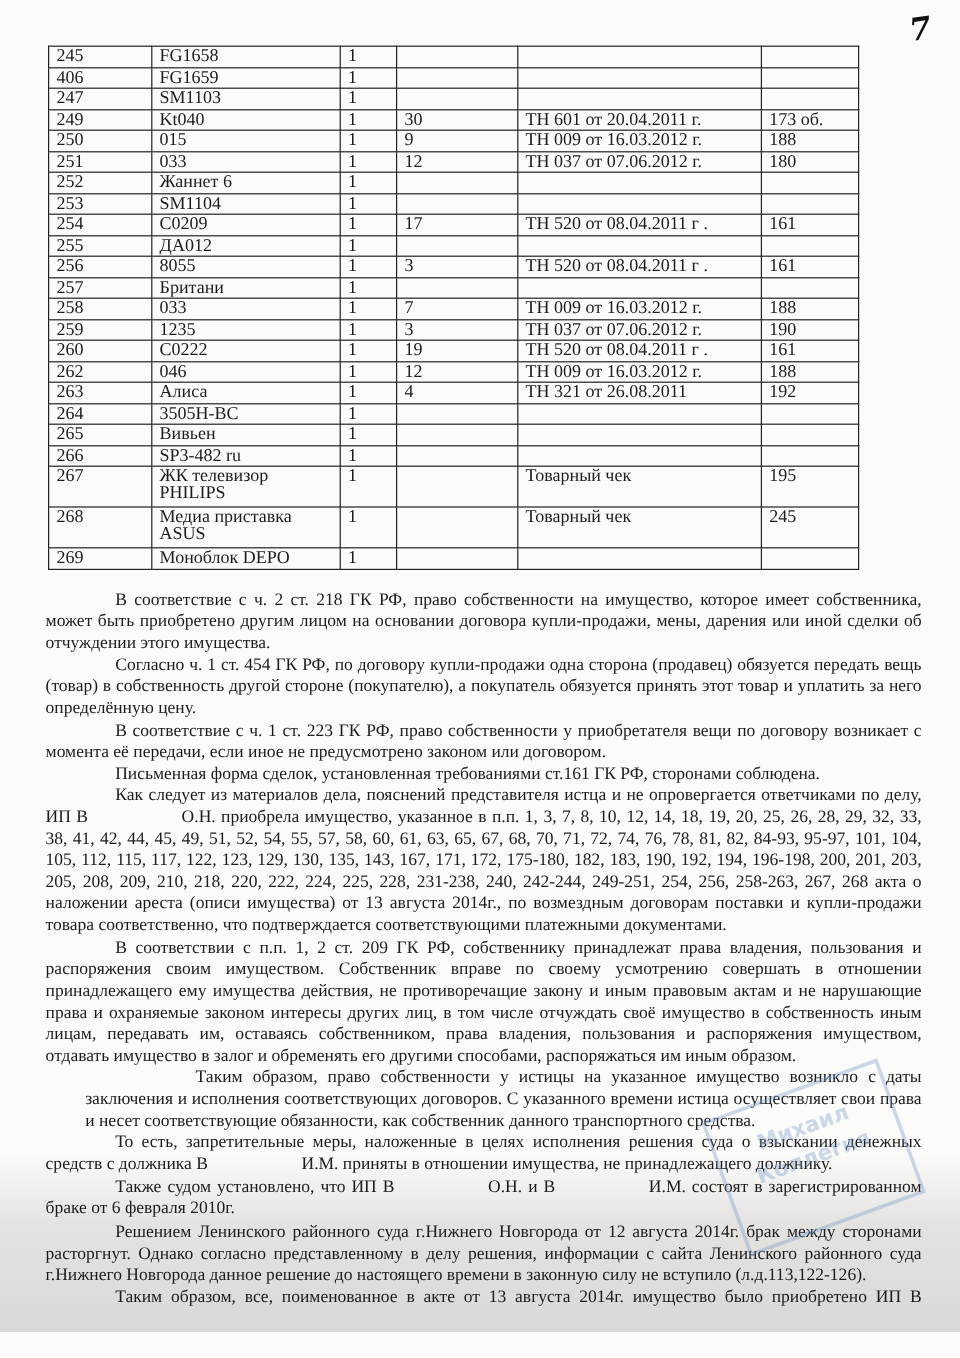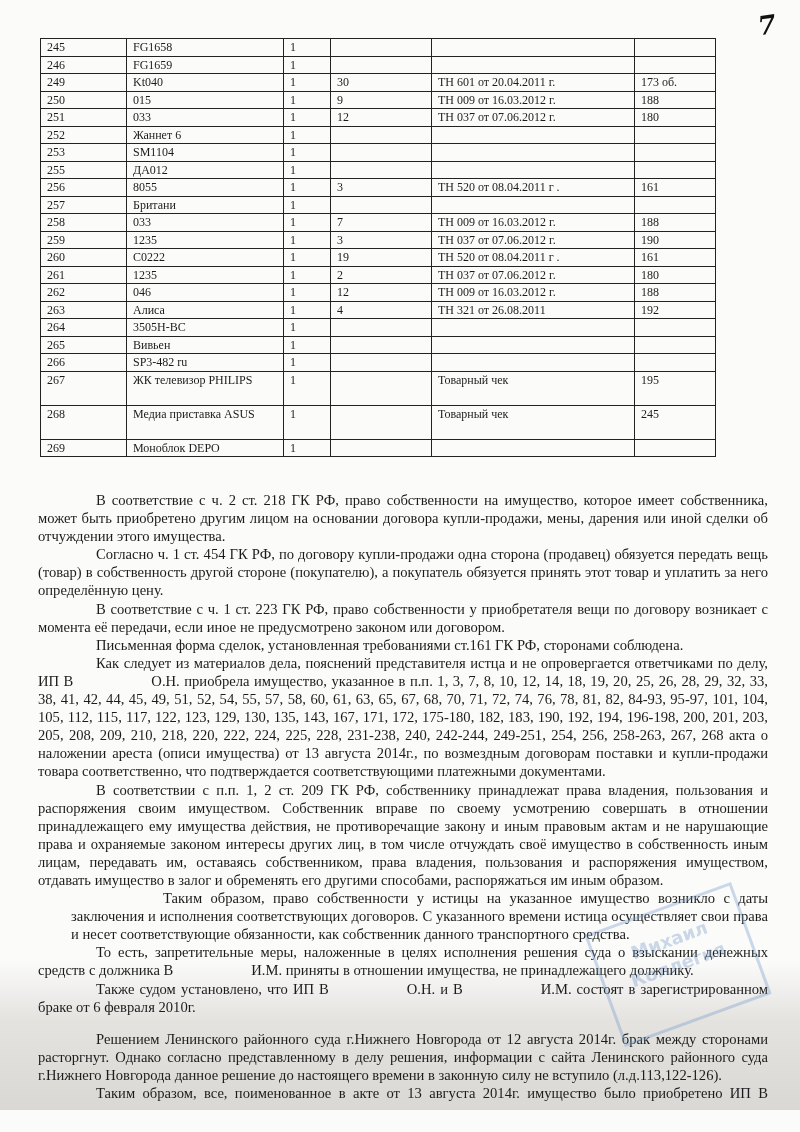--- a/index.html
+++ b/index.html
@@ -11,21 +11,21 @@
     position: relative;
   }
   .page-mark {
     position: absolute; left: 758px; top: 10px;
     font-family: "DejaVu Serif", serif; font-style: italic; font-weight: bold;
     font-size: 26px; color: #111; transform: rotate(-8deg);
   }
   table.items {
     position: absolute; left: 40px; top: 38px;
     border-collapse: collapse;
-    font-size: 12px; line-height: 14px;
+    font-size: 15px; line-height: 14px;
   }
   table.items td {
     border: 1.3px solid #222;
     padding: 1px 4px 1px 6px;
     vertical-align: top;
     height: 14.5px;
   }
   td.c-num { width: 75px; }
   td.c-name { width: 146px; }
   td.c-qty { width: 36px; }
@@ -69,22 +69,30 @@
   <tbody id="tbody">
       <tr>
         <td class="c-num">245</td>
         <td class="c-name">FG1658</td>
         <td class="c-qty">1</td>
         <td class="c-pos"></td>
         <td class="c-doc"></td>
         <td class="c-page"></td>
       </tr>
       <tr>
-        <td class="c-num">246</td>
+        <td class="c-num">406</td>
         <td class="c-name">FG1659</td>
+        <td class="c-qty">1</td>
+        <td class="c-pos"></td>
+        <td class="c-doc"></td>
+        <td class="c-page"></td>
+      </tr>
+      <tr>
+        <td class="c-num">247</td>
+        <td class="c-name">SM1103</td>
         <td class="c-qty">1</td>
         <td class="c-pos"></td>
         <td class="c-doc"></td>
         <td class="c-page"></td>
       </tr>
       <tr>
         <td class="c-num">249</td>
         <td class="c-name">Kt040</td>
         <td class="c-qty">1</td>
         <td class="c-pos">30</td>
@@ -117,20 +125,28 @@
       </tr>
       <tr>
         <td class="c-num">253</td>
         <td class="c-name">SM1104</td>
         <td class="c-qty">1</td>
         <td class="c-pos"></td>
         <td class="c-doc"></td>
         <td class="c-page"></td>
       </tr>
       <tr>
+        <td class="c-num">254</td>
+        <td class="c-name">C0209</td>
+        <td class="c-qty">1</td>
+        <td class="c-pos">17</td>
+        <td class="c-doc">ТН 520 от 08.04.2011 г .</td>
+        <td class="c-page">161</td>
+      </tr>
+      <tr>
         <td class="c-num">255</td>
         <td class="c-name">ДА012</td>
         <td class="c-qty">1</td>
         <td class="c-pos"></td>
         <td class="c-doc"></td>
         <td class="c-page"></td>
       </tr>
       <tr>
         <td class="c-num">256</td>
         <td class="c-name">8055</td>
@@ -163,28 +179,20 @@
         <td class="c-doc">ТН 037 от 07.06.2012 г.</td>
         <td class="c-page">190</td>
       </tr>
       <tr>
         <td class="c-num">260</td>
         <td class="c-name">C0222</td>
         <td class="c-qty">1</td>
         <td class="c-pos">19</td>
         <td class="c-doc">ТН 520 от 08.04.2011 г .</td>
         <td class="c-page">161</td>
-      </tr>
-      <tr>
-        <td class="c-num">261</td>
-        <td class="c-name">1235</td>
-        <td class="c-qty">1</td>
-        <td class="c-pos">2</td>
-        <td class="c-doc">ТН 037 от 07.06.2012 г.</td>
-        <td class="c-page">180</td>
       </tr>
       <tr>
         <td class="c-num">262</td>
         <td class="c-name">046</td>
         <td class="c-qty">1</td>
         <td class="c-pos">12</td>
         <td class="c-doc">ТН 009 от 16.03.2012 г.</td>
         <td class="c-page">188</td>
       </tr>
       <tr>
@@ -249,17 +257,17 @@
 <div class="text">
   <p class="ind">В соответствие с ч. 2 ст. 218 ГК РФ, право собственности на имущество, которое имеет собственника, может быть приобретено другим лицом на основании договора купли-продажи, мены, дарения или иной сделки об отчуждении этого имущества.</p>
   <p class="ind">Согласно ч. 1 ст. 454 ГК РФ, по договору купли-продажи одна сторона (продавец) обязуется передать вещь (товар) в собственность другой стороне (покупателю), а покупатель обязуется принять этот товар и уплатить за него определённую цену.</p>
   <p class="ind">В соответствие с ч. 1 ст. 223 ГК РФ, право собственности у приобретателя вещи по договору возникает с момента её передачи, если иное не предусмотрено законом или договором.</p>
   <p class="ind">Письменная форма сделок, установленная требованиями ст.161 ГК РФ, сторонами соблюдена.</p>
   <p class="ind"><span>Как следует из материалов дела, пояснений представителя истца и не опровергается ответчиками по делу, ИП В</span><span class="gap"></span><span>О.Н. приобрела  имущество, указанное в п.п. 1, 3, 7, 8, 10, 12, 14, 18, 19, 20, 25, 26, 28, 29, 32, 33, 38, 41, 42, 44, 45, 49, 51, 52, 54, 55, 57, 58, 60, 61, 63, 65, 67, 68, 70, 71, 72, 74, 76, 78, 81, 82, 84-93, 95-97, 101, 104, 105, 112, 115, 117, 122, 123, 129, 130, 135, 143, 167, 171, 172, 175-180, 182, 183, 190, 192, 194, 196-198, 200, 201, 203, 205, 208, 209, 210, 218, 220, 222, 224, 225, 228, 231-238, 240, 242-244, 249-251, 254, 256, 258-263, 267, 268  акта о наложении ареста (описи имущества) от 13 августа 2014г., по возмездным договорам поставки и купли-продажи товара соответственно, что подтверждается соответствующими платежными документами.</span></p>
   <p class="ind">В соответствии с п.п. 1, 2 ст. 209 ГК РФ, собственнику принадлежат права владения, пользования и распоряжения своим имуществом. Собственник вправе по своему усмотрению совершать в отношении принадлежащего ему имущества действия, не противоречащие закону и иным правовым актам и не нарушающие права и охраняемые законом интересы других лиц, в том числе отчуждать своё имущество в собственность иным лицам, передавать им, оставаясь собственником, права владения, пользования и распоряжения имуществом, отдавать имущество в залог и обременять его другими способами, распоряжаться им иным образом.</p>
   <p class="ind2">Таким образом, право собственности у истицы на указанное имущество возникло с даты заключения и исполнения соответствующих договоров.  С указанного времени истица осуществляет свои права и несет соответствующие обязанности, как собственник данного транспортного средства.</p>
   <p class="ind bold-zone"><span>То есть, запретительные меры, наложенные в целях исполнения решения суда о взыскании денежных средств с должника В</span><span class="gap"></span><span>И.М. приняты в отношении имущества, не принадлежащего должнику.</span></p>
   <p class="ind bold-zone"><span>Также судом установлено, что ИП В</span><span class="gap"></span><span>О.Н. и В</span><span class="gap"></span><span>И.М. состоят в зарегистрированном браке от 6 февраля 2010г.</span></p>
-  <p class="ind bold-zone" style="margin-top:14px">Решением Ленинского районного суда г.Нижнего Новгорода от 12 августа 2014г. брак между сторонами расторгнут. Однако согласно представленному в делу решения, информации с сайта Ленинского районного суда г.Нижнего Новгорода данное решение до настоящего времени в законную силу не вступило (л.д.113,122-126).</p>
+  <p class="ind bold-zone" style="margin-top:2px">Решением Ленинского районного суда г.Нижнего Новгорода от 12 августа 2014г. брак между сторонами расторгнут. Однако согласно представленному в делу решения, информации с сайта Ленинского районного суда г.Нижнего Новгорода данное решение до настоящего времени в законную силу не вступило (л.д.113,122-126).</p>
   <p class="ind bold-zone"><span>Таким образом, все, поименованное в акте от 13 августа 2014г. имущество было приобретено ИП В</span><span class="gap"></span></p>
 </div>
 
 <div class="stamp">Михаил Коллегия</div>
 
 </body></html>

